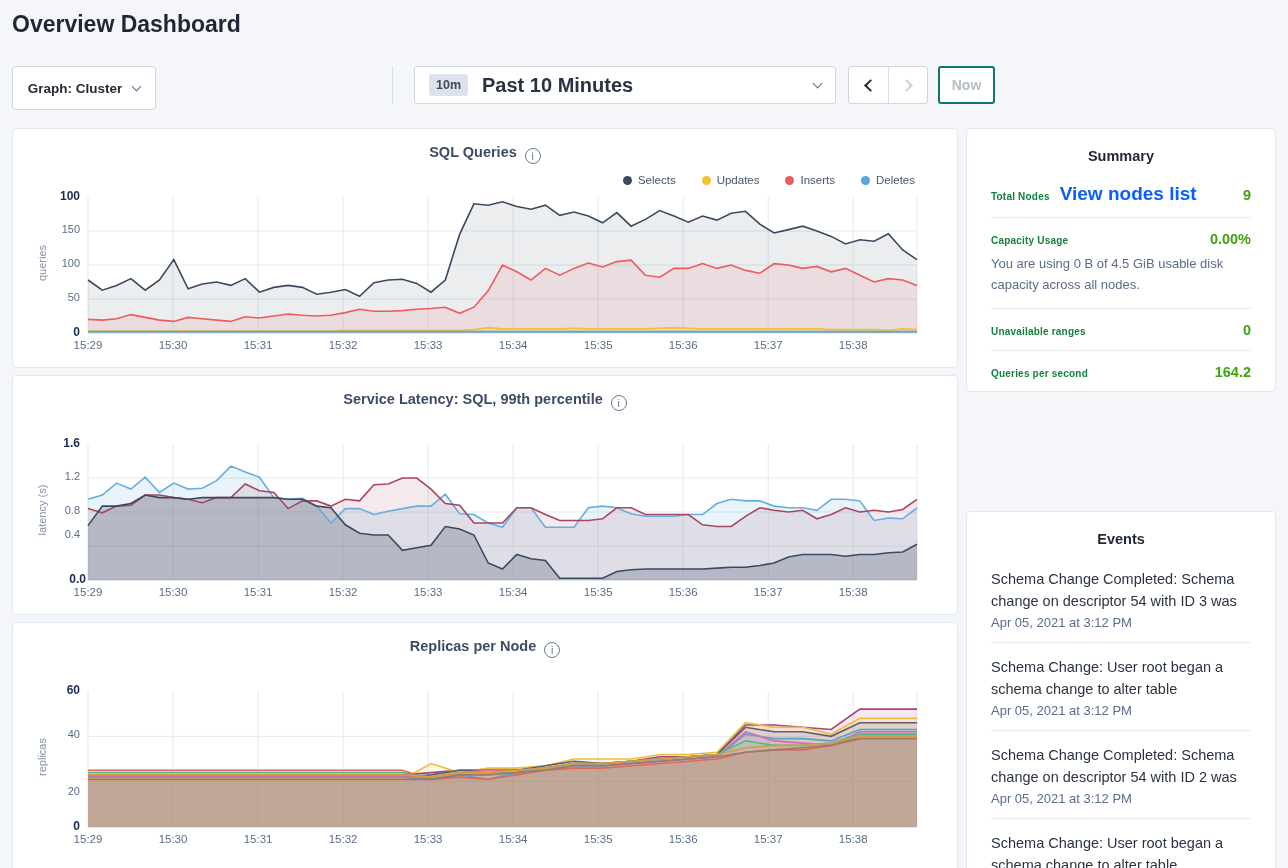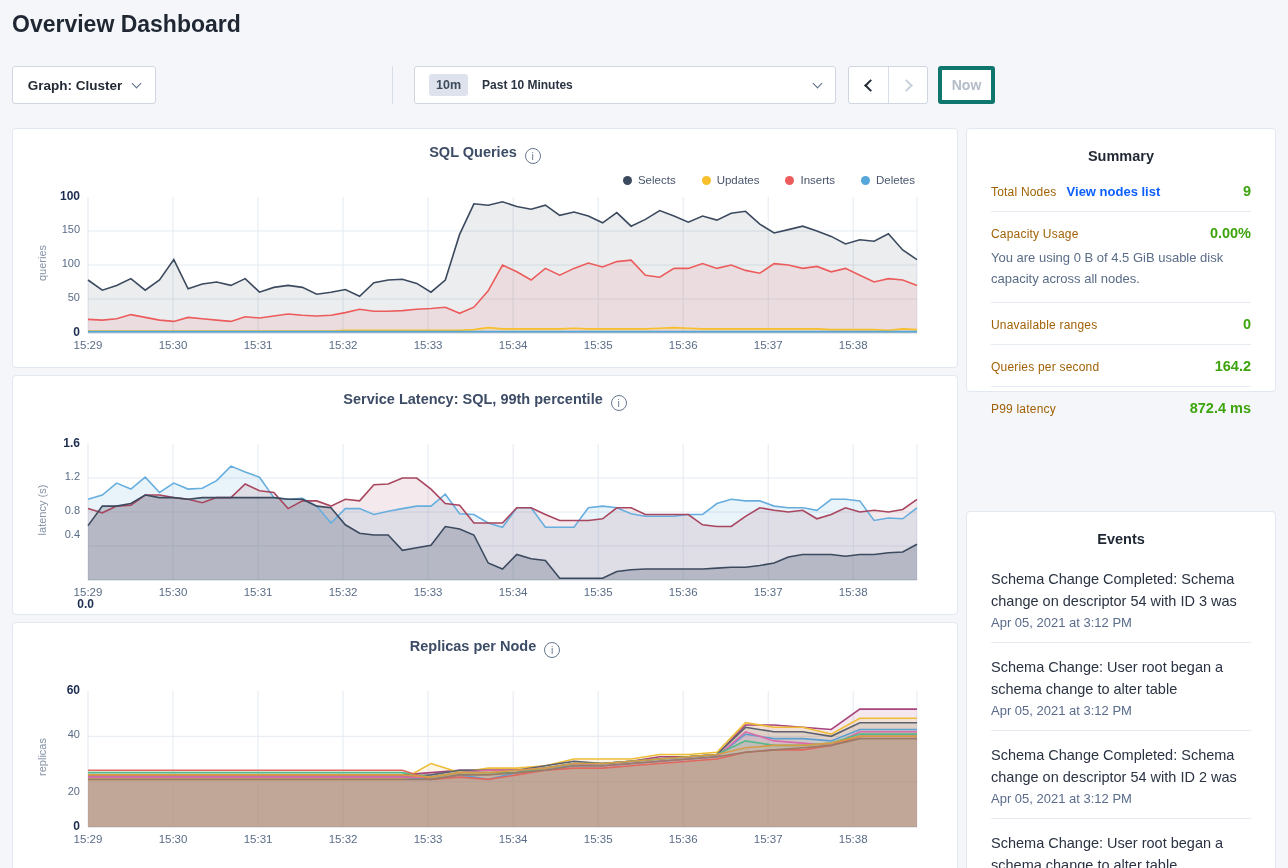--- a/index.html
+++ b/index.html
@@ -3,36 +3,36 @@
 <meta charset="utf-8">
 <style>
   * { margin:0; padding:0; box-sizing:border-box; }
   html,body { background:#f4f6fa; }
   body { font-family:"Liberation Sans", sans-serif; color:#242a35; }
   .wrap { position:relative; width:1288px; height:868px; background:#f4f6fa; overflow:hidden; }
 
   .page-title { position:absolute; left:12px; top:11px; font-size:23px; font-weight:600; color:#1f2733; }
 
   
-  .btn { position:absolute; top:66px; height:38px; background:#fff; border:1px solid #cfd6e0; border-radius:3px;
+  .btn { position:absolute; top:66px; height:44px; background:#fff; border:1px solid #cfd6e0; border-radius:3px;
          display:flex; align-items:center; justify-content:center; font-size:13.5px; font-weight:700; color:#242a35; cursor:pointer; }
   .chev { width:7px; height:7px; border-right:1.8px solid #5a6c87; border-bottom:1.8px solid #5a6c87; display:inline-block;
           transform:rotate(45deg); margin-left:11px; margin-top:-4px; }
   .tb-divider { position:absolute; left:392px; top:66px; width:1px; height:38px; background:#d8dee8; }
   .timepicker { position:absolute; left:414px; top:66px; width:422px; height:38px; background:#fff; border:1px solid #cfd6e0;
                 border-radius:3px; display:flex; align-items:center; padding:0 14px; cursor:pointer; }
   .tp-badge { background:#dde2ec; color:#3f4a5c; font-size:12.5px; font-weight:700; padding:4px 7px; border-radius:3px; }
-  .tp-label { font-size:12px; font-weight:700; color:#2a3342; margin-left:14px; }
+  .tp-label { font-size:20px; font-weight:700; color:#2a3342; margin-left:14px; }
   .tp-chev { margin-left:auto; }
   .arrows { position:absolute; left:848px; top:66px; width:80px; height:38px; background:#fff; border:1px solid #cfd6e0; border-radius:3px; display:flex; }
   .arrow-cell { width:50%; display:flex; align-items:center; justify-content:center; cursor:pointer; }
   .arrow-cell + .arrow-cell { border-left:1px solid #d8dee8; }
   .chev-left  { width:9px; height:9px; border-left:2.6px solid #242a35; border-bottom:2.6px solid #242a35; transform:rotate(45deg); margin-left:4px; }
   .chev-right { width:9px; height:9px; border-right:2.6px solid #c9d1dc; border-top:2.6px solid #c9d1dc; transform:rotate(45deg); margin-right:4px; }
-  .now-btn { position:absolute; left:938px; top:66px; width:57px; height:38px; background:#fff; border:4px solid #0f766e; border-radius:3px;
+  .now-btn { position:absolute; left:938px; top:66px; width:57px; height:38px; background:#fff; border:2px solid #0f766e; border-radius:3px;
              display:flex; align-items:center; justify-content:center; font-size:14px; font-weight:700; color:#b3bcc9; cursor:default; }
 
   .card { position:absolute; background:#fff; border:1px solid #e2e8f0; border-radius:4px; }
 
   
   .chart-card { left:12px; width:946px; height:240px; }
   .chart-title-row { position:absolute; top:15px; left:0; right:0; text-align:center; font-size:14.5px; font-weight:700; color:#3d4c66; }
   .info-icon { display:inline-flex; align-items:center; justify-content:center; width:16px; height:16px; border:1px solid #66788f;
                border-radius:50%; font-size:10.5px; font-weight:400; color:#66788f; margin-left:8px; vertical-align:-3px; cursor:pointer; }
   .legend { position:absolute; top:45px; right:42px; display:flex; gap:26px; }
@@ -45,22 +45,22 @@
   .xtick { position:absolute; width:46px; text-align:center; font-size:11.5px; color:#5a6c87; }
   .ylab { position:absolute; left:14px; font-size:11px; color:#8593a6; transform:rotate(-90deg); transform-origin:center; width:90px; text-align:center; }
 
   
   .side-card { left:966px; width:310px; }
   .side-title { text-align:center; font-size:14.5px; font-weight:700; color:#1f2733; padding:19px 0 6px; }
   .sum-rows { padding:0 24px 8px; }
   .sum-row { padding:13px 0 12px; border-top:1px solid #e7ecf2; }
   .sum-row:first-child { border-top:none; }
   .sum-head { display:flex; align-items:baseline; }
-  .sum-label { font-size:12px; font-weight:400; color:#a16207; letter-spacing:.2px; }
-  .sum-link { font-size:13px; font-weight:700; color:#0b5eff; margin-left:10px; cursor:pointer; }
+  .sum-label { font-size:10px; font-weight:700; color:#15803d; letter-spacing:.2px; }
+  .sum-link { font-size:19px; font-weight:700; color:#0b5eff; margin-left:10px; cursor:pointer; }
   .sum-value { margin-left:auto; font-size:14.5px; font-weight:800; color:#3da40d; }
   .sum-desc { font-size:13px; color:#5a6c87; line-height:1.6; margin-top:7px; }
 
   .events-list { padding:2px 24px 10px; }
   .event { padding:13px 0 12px; border-top:1px solid #e7ecf2; }
   .event:first-child { border-top:none; }
   .event-msg { font-size:14.5px; color:#2a3342; line-height:1.52; }
   .event-ts { font-size:13px; color:#5a6b8c; margin-top:3px; }
 </style>
 </head>
@@ -188,21 +188,21 @@
         <div class="xtick" style="left: 52px; top: 210px;">15:29</div>
         <div class="xtick" style="left: 137.026px; top: 210px;">15:30</div>
         <div class="xtick" style="left: 222.051px; top: 210px;">15:31</div>
         <div class="xtick" style="left: 307.077px; top: 210px;">15:32</div>
         <div class="xtick" style="left: 392.103px; top: 210px;">15:33</div>
         <div class="xtick" style="left: 477.128px; top: 210px;">15:34</div>
         <div class="xtick" style="left: 562.154px; top: 210px;">15:35</div>
         <div class="xtick" style="left: 647.179px; top: 210px;">15:36</div>
         <div class="xtick" style="left: 732.205px; top: 210px;">15:37</div>
         <div class="xtick" style="left: 817.231px; top: 210px;">15:38</div>
-        <div class="ytick edge" style="left: 19px; top: 196px; margin-top: 25px;">0.0</div>
+        <div class="ytick edge" style="left: 11px; top: 196px;">0.0</div>
         <div class="ytick" style="left: 5px; top: 152px;">0.4</div>
         <div class="ytick" style="left: 5px; top: 128px;">0.8</div>
         <div class="ytick" style="left: 5px; top: 94px;">1.2</div>
         <div class="ytick edge" style="left: 5px; top: 60px;">1.6</div>
         <div class="ylab" style="top: 128px; left: -16px;">latency (s)</div>
       </div>
   </div>
 
   <div class="card chart-card" style="top:622px; height:260px;">
     <div class="chart-title-row">
@@ -283,26 +283,20 @@
             <span class="sum-label">Unavailable ranges</span>
             <span class="sum-value">0</span>
           </div>
         </div>
         <div class="sum-row">
           <div class="sum-head">
             <span class="sum-label">Queries per second</span>
             <span class="sum-value">164.2</span>
           </div>
         </div>
-        <div class="sum-row">
-          <div class="sum-head">
-            <span class="sum-label">P99 latency</span>
-            <span class="sum-value">872.4 ms</span>
-          </div>
-        </div>
       </div>
   </div>
 
   <div class="card side-card" style="top:511px; height:380px;">
     <div class="side-title">Events</div>
     <div class="events-list" id="events-list">
         <div class="event">
           <div class="event-msg">Schema Change Completed: Schema change on descriptor 54 with ID 3 was</div>
           <div class="event-ts">Apr 05, 2021 at 3:12 PM</div>
         </div>

